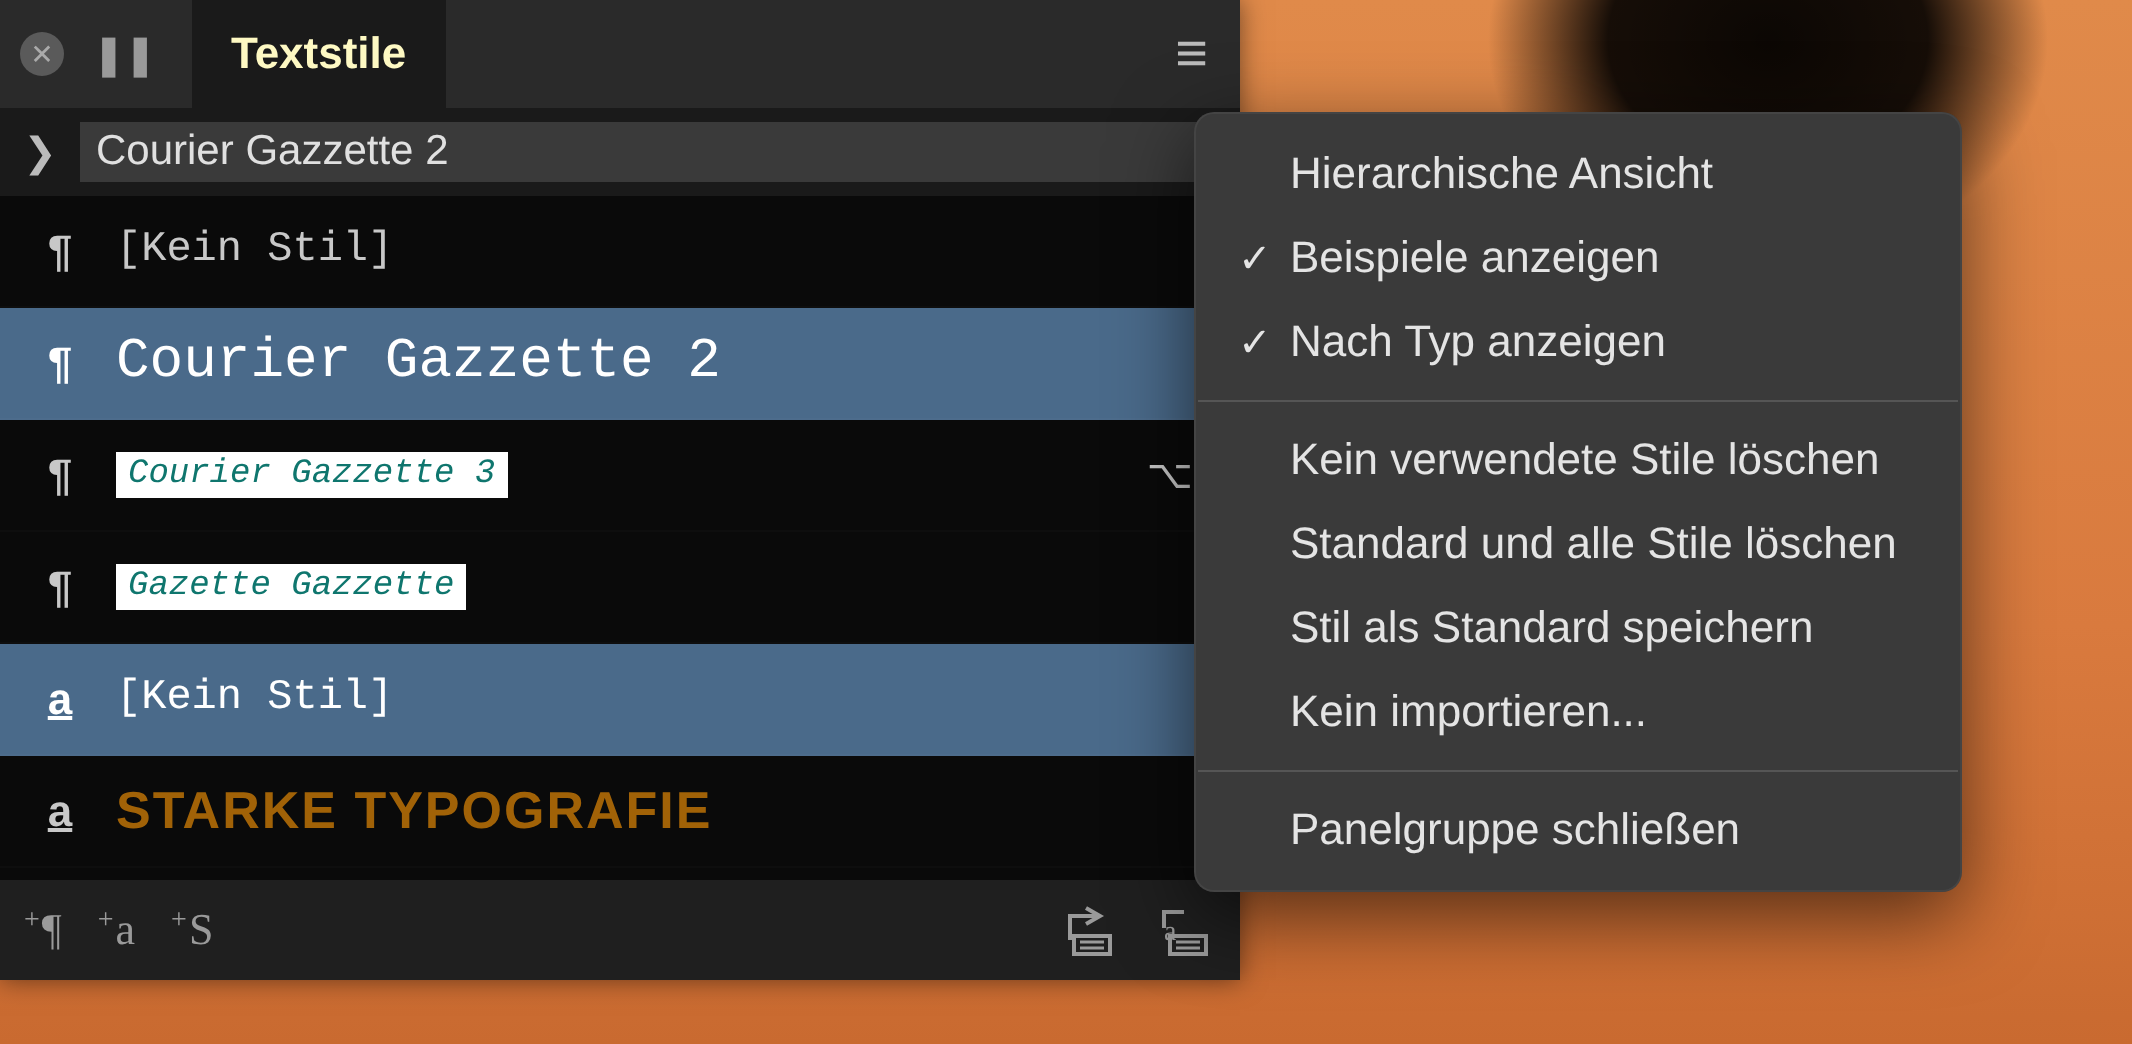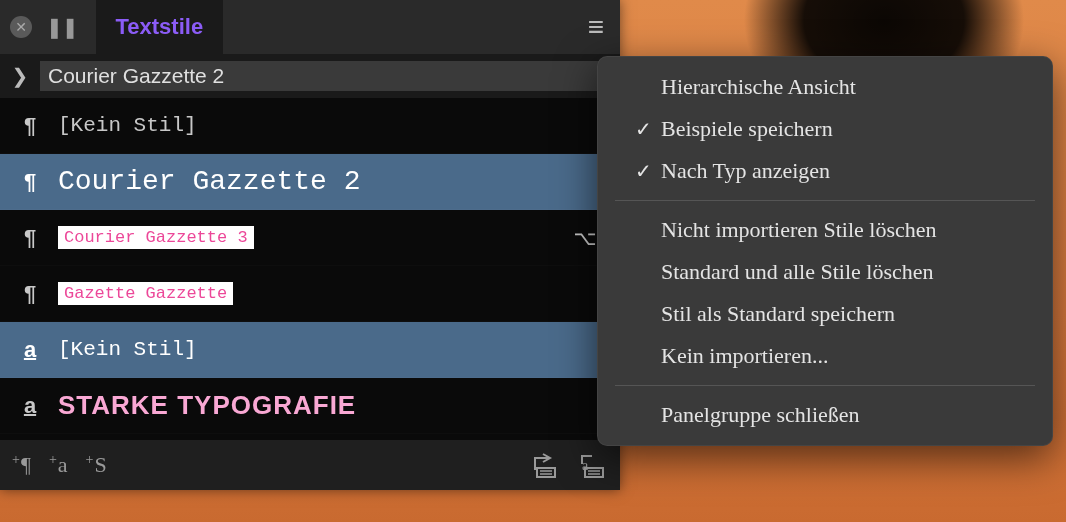--- a/index.html
+++ b/index.html
@@ -58,21 +58,21 @@
     letter-spacing: -1px;
     font-weight: 300;
   }
   .hdr-tab {
     margin-left: 18px;
     height: 54px;
     display: flex;
     align-items: center;
     padding: 0 20px;
     background: #1a1a1a;
-    color: #8b5cf6;
+    color: #fef9c3;
     font-size: 22px;
     font-weight: 600;
   }
   .hdr-spacer { flex: 1; }
   .hdr-burger {
     color: #bbb; font-size: 28px; line-height: 1;
     padding: 0 6px;
     cursor: pointer;
   }
 
@@ -111,31 +111,32 @@
     font-weight: bold;
   }
   .style-icon.underline { text-decoration: underline; text-decoration-thickness: 2px; }
   .style-name { flex: 1; color: #c8c8c8; font-family: Liberation Mono, monospace; }
   .style-shortcut { color: #c8c8c8; font-size: 20px; }
   .row-selected { background: #4a6a8a; color: #fff; }
   .row-selected .style-icon, .row-selected .style-name { color: #fff; }
   .row-dark { background: #0a0a0a; }
   .style-name.courier-big { font-family: "Courier New", monospace; font-size: 28px; color: #fff; }
   .style-name.highlight-box {
-    background: #fff; color: #ec4899;
+    background: #fff; color: #0f766e;
     font-family: "Courier New", monospace;
     font-size: 17px; padding: 2px 6px; display: inline-block;
     flex: 0 0 auto;
+    font-style: italic;
   }
   .style-name.bold-heavy {
     font-family: Arial Black, Arial, sans-serif;
     font-weight: 900;
     font-size: 26px;
     letter-spacing: 1px;
-    color: #f9a8d4;
+    color: #a16207;
   }
 
   .panel-footer {
     height: 50px;
     background: #1f1f1f;
     display: flex;
     align-items: center;
     padding: 0 12px;
     gap: 18px;
   }
@@ -149,28 +150,27 @@
   }
   .footer-btn .plus { font-size: 14px; position: relative; top: -8px; margin-right: 1px;}
   .footer-spacer { flex: 1; }
   .footer-svgbtn { width: 30px; height: 30px; cursor: pointer; }
 
   
   .context-menu {
     position: absolute;
     left: 597px;
     top: 56px;
-    width: 456px;
+    width: 384px;
     background: #3a3a3a;
     border-radius: 10px;
     box-shadow: 0 12px 40px rgba(0,0,0,0.6), 0 0 0 1px rgba(255,255,255,0.05) inset;
-    padding: 10px 16px;
+    padding: 10px 0;
     color: #e4e4e4;
     font-size: 22px;
-    font-family: Liberation Serif, serif;
   }
   .menu-item {
     height: 42px;
     display: flex;
     align-items: center;
     padding: 0 22px;
     cursor: pointer;
   }
   .menu-check {
     width: 26px;
@@ -267,30 +267,30 @@
 
 </div>
 
 <div class="context-menu" id="context-menu">
     <div class="menu-item">
       <div class="menu-check"></div>
       <div class="menu-label">Hierarchische Ansicht</div>
     </div>
     <div class="menu-item">
       <div class="menu-check">✓</div>
-      <div class="menu-label">Beispiele speichern</div>
+      <div class="menu-label">Beispiele anzeigen</div>
     </div>
     <div class="menu-item">
       <div class="menu-check">✓</div>
       <div class="menu-label">Nach Typ anzeigen</div>
     </div>
     <div class="menu-sep"></div>
     <div class="menu-item">
       <div class="menu-check"></div>
-      <div class="menu-label">Nicht importieren Stile löschen</div>
+      <div class="menu-label">Kein verwendete Stile löschen</div>
     </div>
     <div class="menu-item">
       <div class="menu-check"></div>
       <div class="menu-label">Standard und alle Stile löschen</div>
     </div>
     <div class="menu-item">
       <div class="menu-check"></div>
       <div class="menu-label">Stil als Standard speichern</div>
     </div>
     <div class="menu-item">

